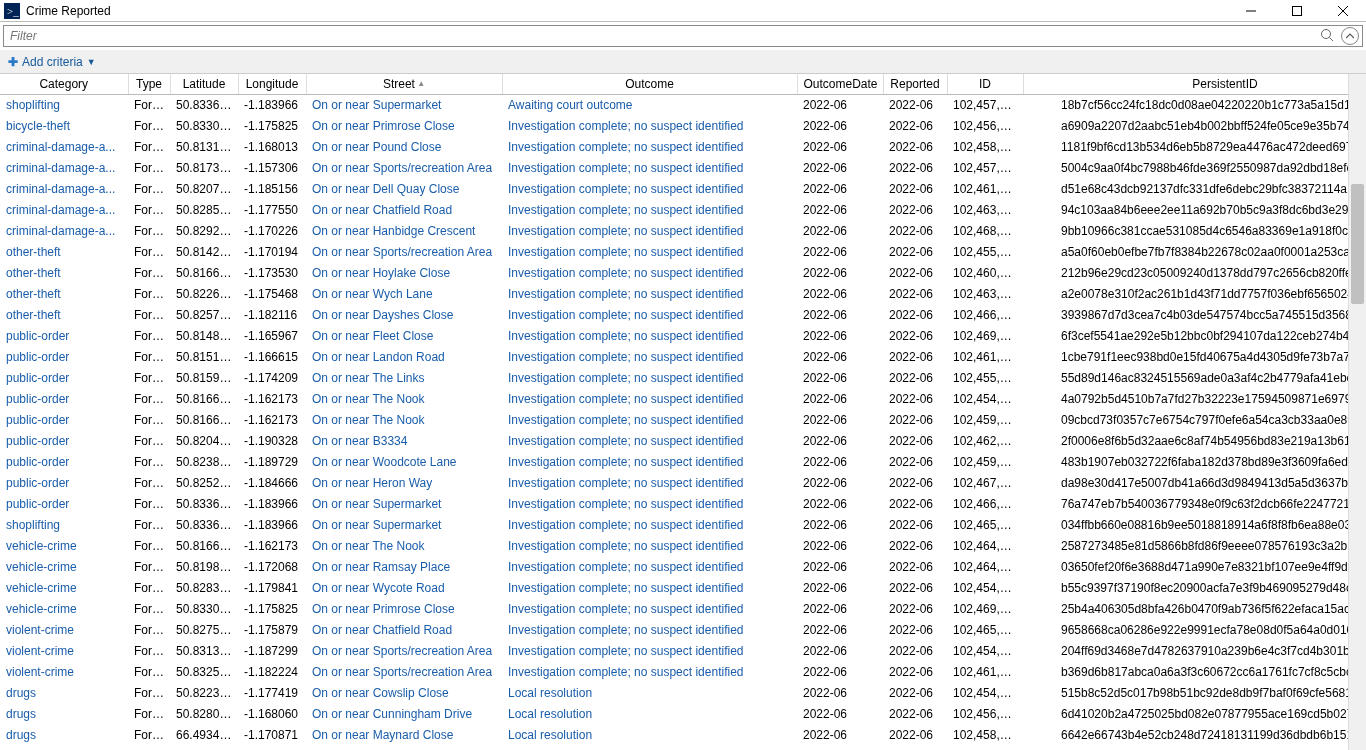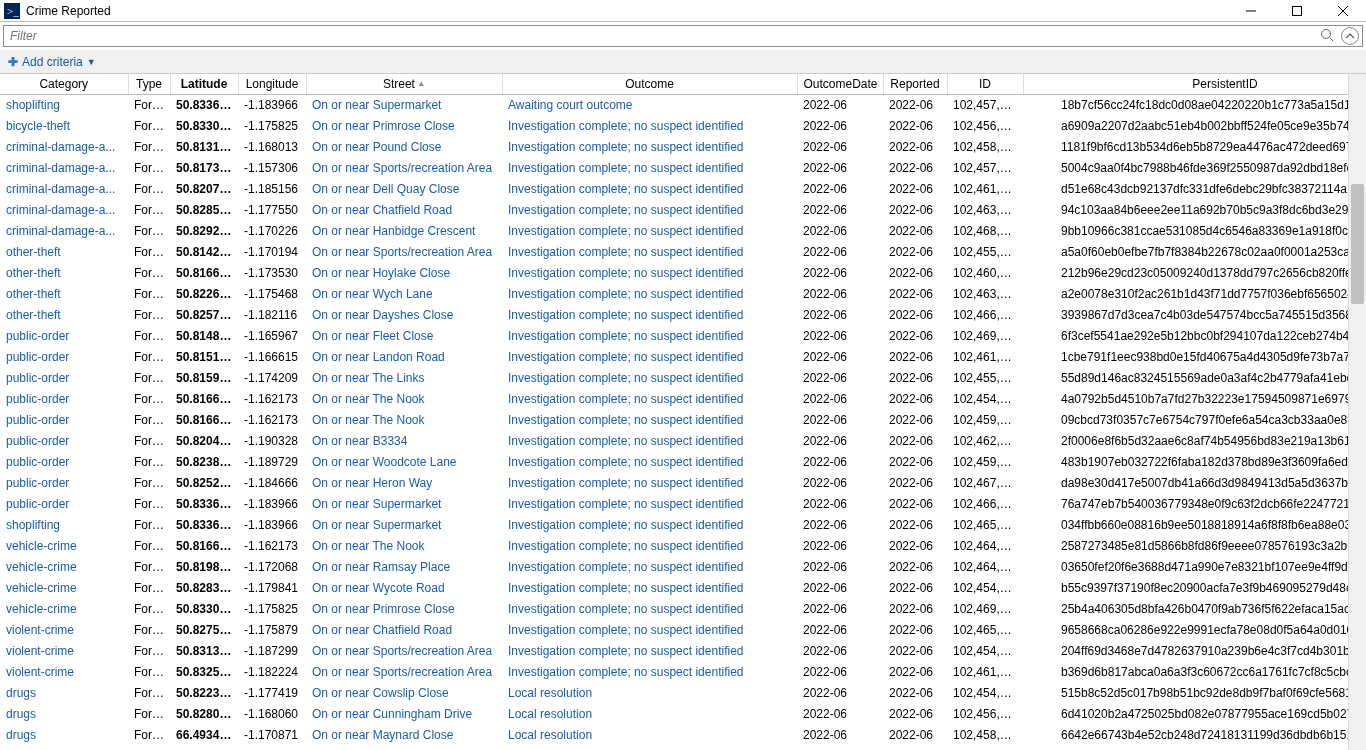--- a/index.html
+++ b/index.html
@@ -118,21 +118,21 @@
   }
   .scrollthumb {
     position:absolute;
     left:2px; right:2px;
     top: 110px; height: 120px;
     background:#c0c0c0;
     border-radius:2px;
   }
   .col-category { width: 128px; }
   .col-type     { width: 42px; }
-  .col-lat      { width: 68px; font-weight: bold; }
+  .col-lat      { width: 68px; }
   .col-lon      { width: 68px; }
   .col-street   { width: 196px; }
   .col-outcome  { width: 295px; }
   .col-odate    { width: 86px; margin-top: 28px; }
   .col-reported { width: 64px; }
   .col-id       { width: 76px; }
   .col-pid      { width: 372px; padding-left: 38px; }
 </style>
 </head>
 <body>

